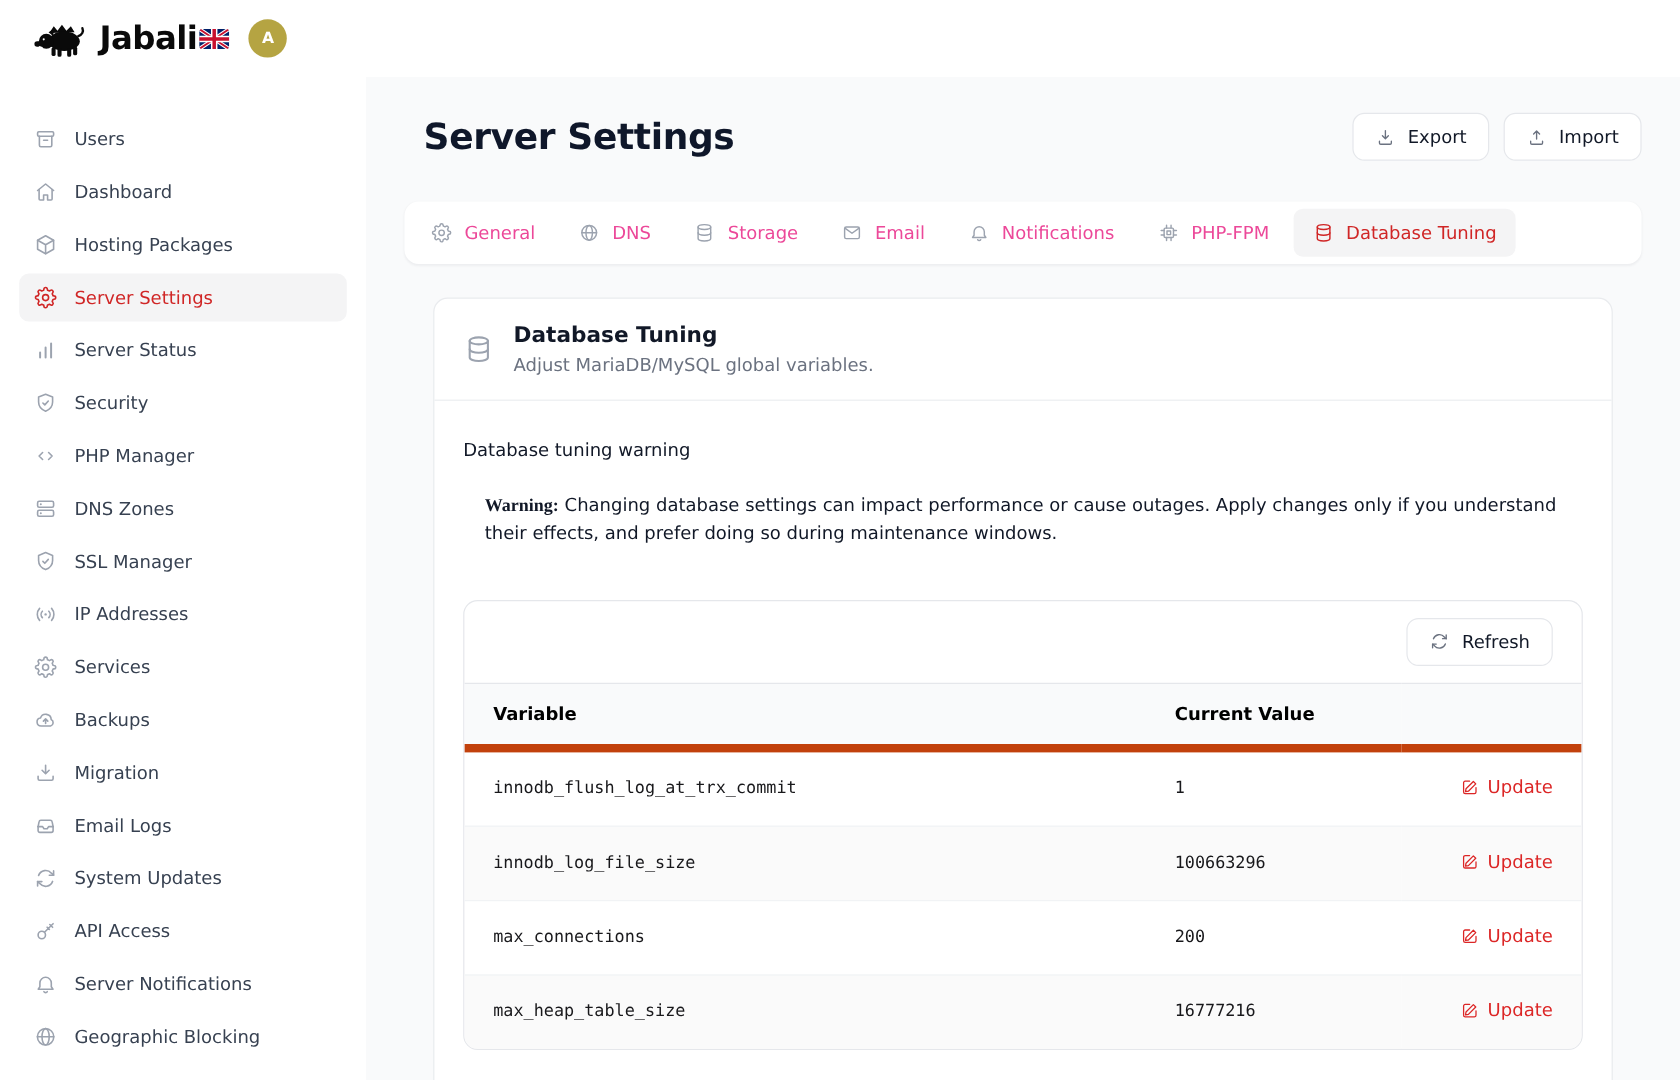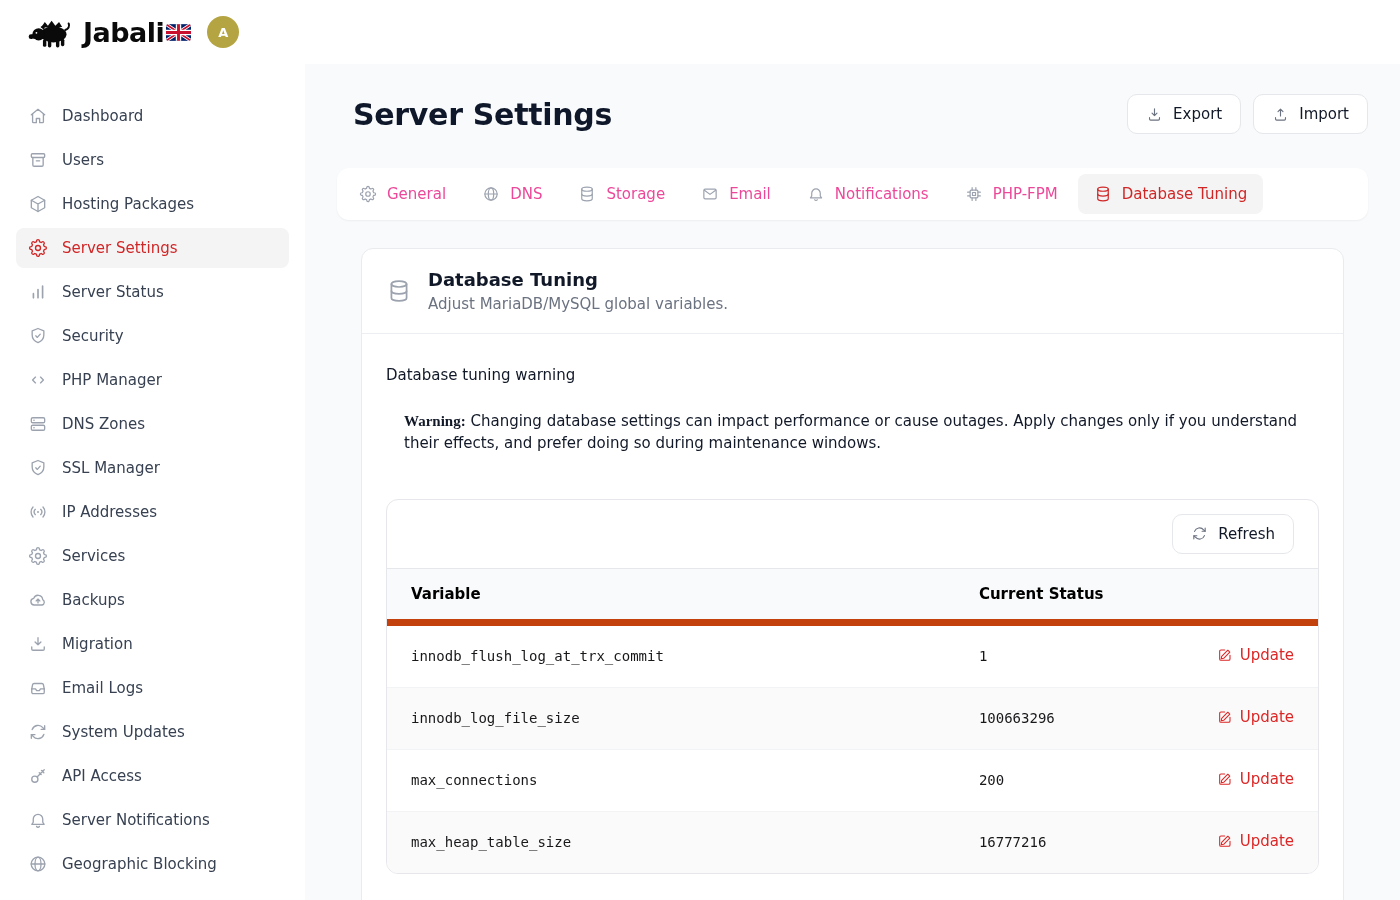--- a/index.html
+++ b/index.html
@@ -231,29 +231,29 @@
       </svg>
     </button>
     <button class="avatar">A</button>
   </div>
 </header>
 
 <aside class="sidebar">
   <nav>
     <a class="side-item">
         <svg class="ic">
+          <use href="#i-archive"></use>
+        </svg>
+        <span>Users</span>
+      </a>
+    <a class="side-item">
+        <svg class="ic">
           <use href="#i-home"></use>
         </svg>
         <span>Dashboard</span>
-      </a>
-    <a class="side-item">
-        <svg class="ic">
-          <use href="#i-archive"></use>
-        </svg>
-        <span>Users</span>
       </a>
     <a class="side-item">
         <svg class="ic">
           <use href="#i-cube"></use>
         </svg>
         <span>Hosting Packages</span>
       </a>
     <a class="side-item active">
         <svg class="ic">
           <use href="#i-gear"></use>
@@ -431,21 +431,21 @@
             <svg class="ic">
                 <use href="#i-refresh"></use>
               </svg>
             <span>Refresh</span>
           </button>
         </div>
         <table>
           <thead>
             <tr>
               <th class="col-var">Variable</th>
-              <th>Current Status</th>
+              <th>Current Value</th>
               <th class="col-action"></th>
             </tr>
           </thead>
           <tbody>
             <tr>
               <td class="mono">innodb_flush_log_at_trx_commit</td>
               <td class="mono">1</td>
               <td class="act"><a class="update">
                     <svg class="ic">
                       <use href="#i-edit"></use>

